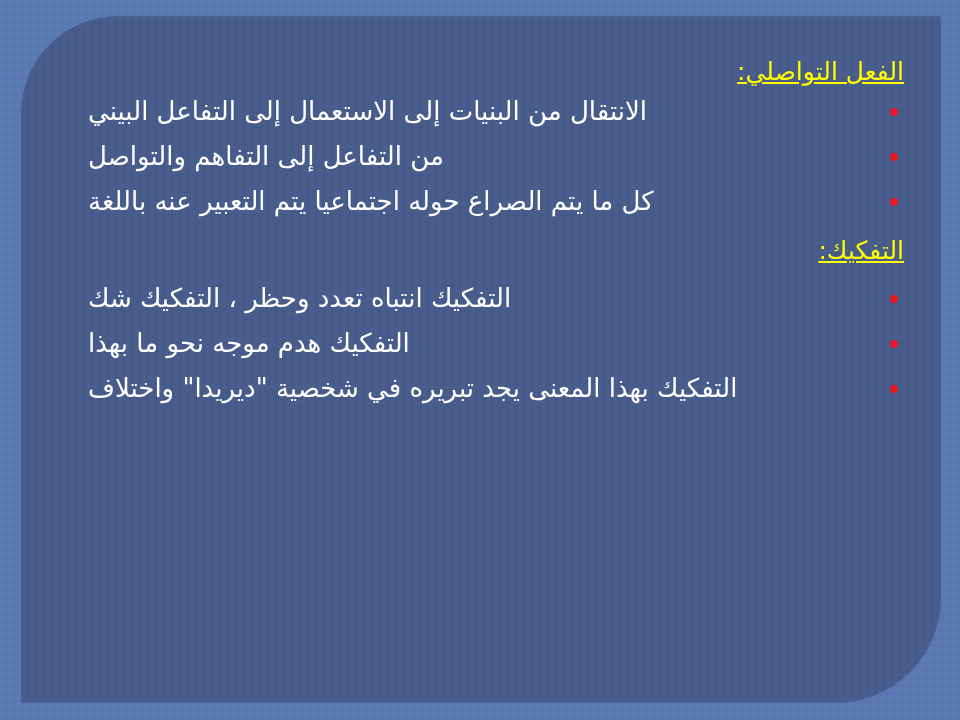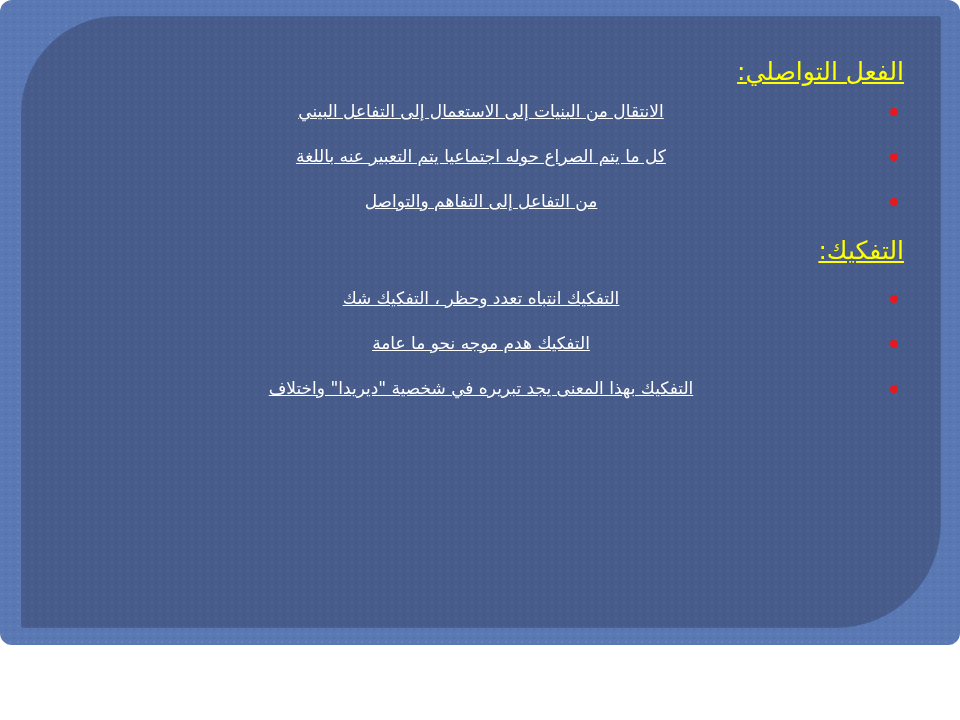--- a/index.html
+++ b/index.html
@@ -5,29 +5,28 @@
 <style>
   html, body {
     margin: 0;
     padding: 0;
     background: #ffffff;
   }
 
   .slide {
     position: relative;
     width: 960px;
-    height: 645px;
+    height: 720px;
     overflow: hidden;
     background-color: #5a79b4;
     background-image:
       radial-gradient(circle at 2px 2px, rgba(255,255,255,0.07) 1px, transparent 1.4px),
       radial-gradient(circle at 6px 6px, rgba(0,0,0,0.05) 1px, transparent 1.4px);
     background-size: 8px 8px, 8px 8px;
     font-family: "DejaVu Sans", "Liberation Sans", sans-serif;
-    border-radius: 12px;
   }
 
   
   .panel {
     position: absolute;
     left: 22px;
     top: 17px;
     right: 20px;
     bottom: 18px;
     background-color: #475c8b;
@@ -70,28 +69,27 @@
 
   .bullets {
     list-style: none;
     margin: 0;
     padding: 0;
   }
 
   .bullet-item {
     position: relative;
     color: #ffffff;
-    font-size: 17px;
+    font-size: 26px;
     line-height: 45px;
-    text-align: center;
+    text-align: left;
     padding: 0 30px 0 30px;
     margin: 0;
     white-space: nowrap;
     font-family: "DejaVu Sans", "Liberation Sans", sans-serif;
-    text-decoration: underline;
   }
 
   .bullet-item::before {
     content: "";
     position: absolute;
     right: 6px;
     top: 50%;
     margin-top: -4px;
     width: 8px;
     height: 8px;
@@ -111,39 +109,39 @@
   <div class="panel">
     <div class="content">
 
       <div class="section">
         <div class="section-heading">الفعل التواصلي:</div>
         <ul class="bullets">
           <li class="bullet-item">
             <span class="bullet-text">الانتقال من البنيات إلى الاستعمال إلى التفاعل البيني</span>
           </li>
           <li class="bullet-item">
-            <span class="bullet-text">كل ما يتم الصراع حوله اجتماعيا يتم التعبير  عنه باللغة</span>
+            <span class="bullet-text">من التفاعل إلى التفاهم والتواصل</span>
           </li>
           <li class="bullet-item">
-            <span class="bullet-text">من التفاعل إلى التفاهم والتواصل</span>
+            <span class="bullet-text">كل ما يتم الصراع حوله اجتماعيا يتم التعبير  عنه باللغة</span>
           </li>
         </ul>
       </div>
 
       <div class="gap-a"></div>
 
       <div class="section">
         <div class="section-heading">التفكيك:</div>
         <div class="gap-b"></div>
         <ul class="bullets">
           <li class="bullet-item">
             <span class="bullet-text">التفكيك انتباه تعدد وحظر ، التفكيك شك</span>
           </li>
           <li class="bullet-item">
-            <span class="bullet-text">التفكيك هدم موجه نحو  ما عامة</span>
+            <span class="bullet-text">التفكيك هدم موجه نحو  ما بهذا</span>
           </li>
           <li class="bullet-item">
             <span class="bullet-text">التفكيك بهذا المعنى يجد تبريره في شخصية "ديريدا" واختلاف</span>
           </li>
         </ul>
       </div>
 
     </div>
   </div>
 </div>

